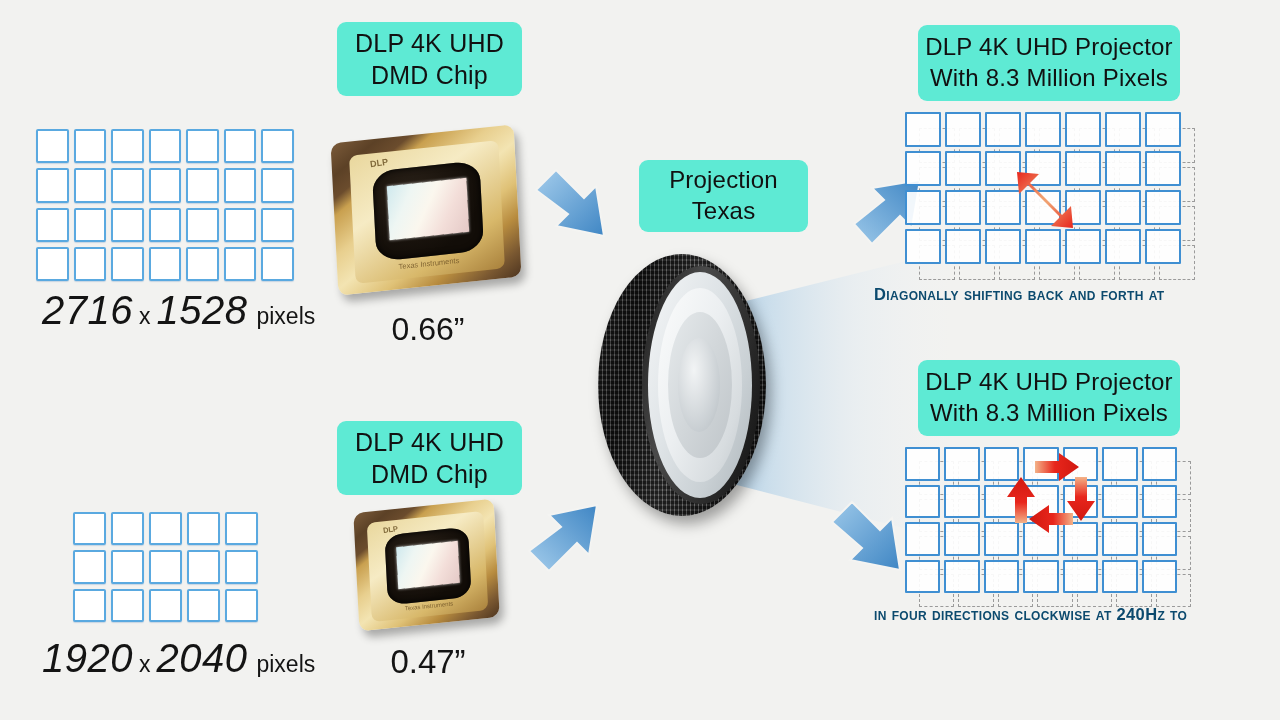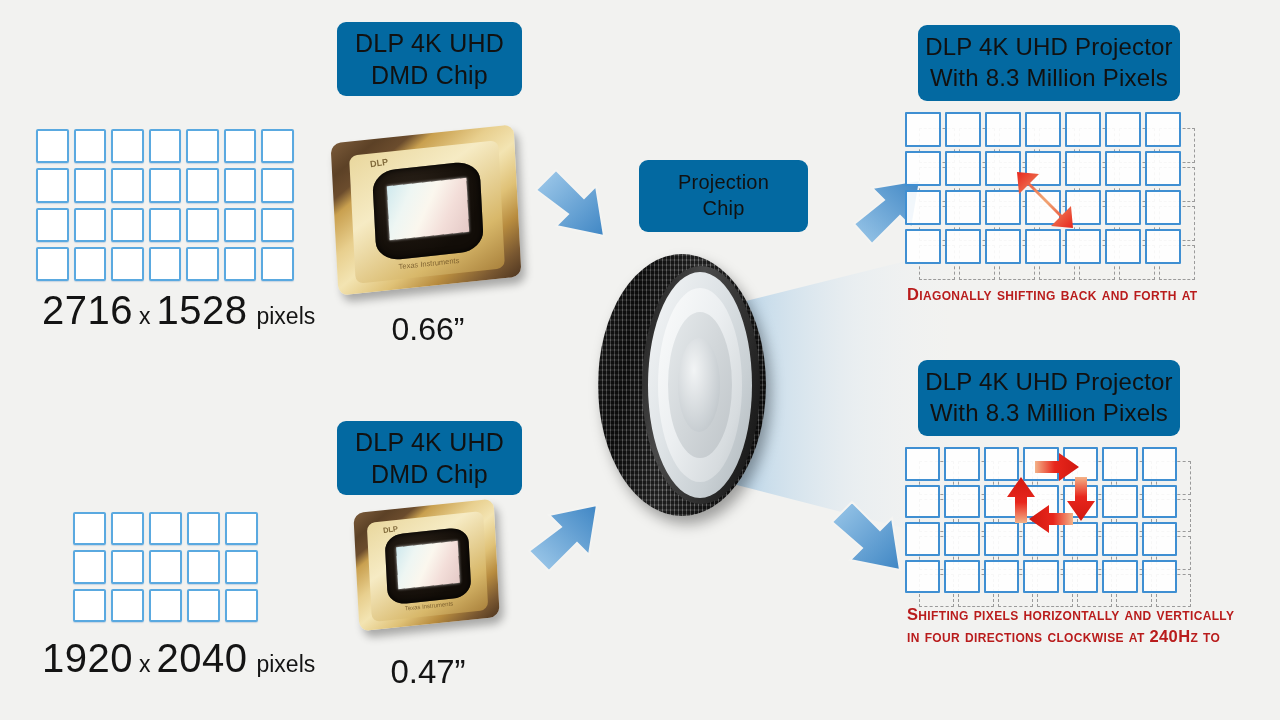--- a/index.html
+++ b/index.html
@@ -9,21 +9,21 @@
     font-family:"Liberation Sans", sans-serif;
     position:relative;
   }
   #stage{position:absolute;left:0;top:0;width:1280px;height:720px;}
 
   
   .node{position:absolute;}
 
   
   .chip{
-    background:#0369a1;
+    background:#5eead4;
     border-radius:9px;
     color:#111;
     text-align:center;
     line-height:1.28;
     letter-spacing:.2px;
     display:flex;flex-direction:column;justify-content:center;align-items:center;
   }
   .chip span{display:block;white-space:nowrap;}
 
   
@@ -34,21 +34,21 @@
     background:#ffffff;
     box-shadow:0 1px 1px rgba(120,160,200,.35);
   }
 
   
   .rescap{
     color:#141414;
     white-space:nowrap;
     font-weight:400;
   }
-  .rescap .big{font-size:40px;letter-spacing:.5px;}
+  .rescap .big{font-size:40px;letter-spacing:.5px;font-style:italic;}
   .rescap .x{font-size:23px;padding:0 6px;}
   .rescap .unit{font-size:23px;padding-left:9px;}
 
   
   .dmd{position:absolute;}
   .dmd .body{
     position:absolute;inset:0;
     background:linear-gradient(145deg,#7b5b3a 0%,#5c4126 12%,#6b4c2d 20%,#c9a04f 26%,#e8cf8e 40%,#f3e4b2 52%,#dfc176 66%,#b88c3f 78%,#7a5831 90%,#4e3520 100%);
     border-radius:10px;
     transform:rotate(-6deg) skewX(-3deg);
@@ -123,26 +123,25 @@
     border-radius:1px;
   }
   .sg-dcell{
     border:1.6px dashed #9a9a9a;
     border-radius:1px;
   }
 
   
   .smallcaps{
     position:absolute;
-    color:#b91c1c;
+    color:#0c4a6e;
     font-variant:small-caps;
     font-weight:700;
     letter-spacing:.35px;
     line-height:1.33;
-    margin-left:33px;
   }
 
   
   .redarrow{position:absolute;}
 </style>
 </head>
 <body>
 
 <div id="stage">
 
@@ -223,26 +222,26 @@
     <div class="dmd-size" style="left:0;top:185px;width:196px;font-size:32px;">0.66”</div>
   </div>
 
   <div class="dmd" id="dmd-bottom" style="left:352px;top:500px;width:152px;height:132px;">
     <div class="body" style="left:4px;top:6px;right:7px;bottom:8px;"></div>
     <div class="bezel" style="left:17px;top:17px;width:117px;height:99px;"></div>
     <div class="window" style="left:34px;top:31px;width:84px;height:70px;"></div>
     <div class="mirror" style="left:45px;top:44px;width:62px;height:42px;"></div>
     <div class="dlplogo" style="left:31px;top:25px;font-size:7.5px;">DLP</div>
     <div class="tilabel" style="left:33px;top:103px;width:88px;font-size:6px;">Texas Instruments</div>
-    <div class="dmd-size" style="left:-4px;top:143px;width:160px;font-size:33px;margin-top:10px;">0.47”</div>
-  </div>
-
-  <div class="node chip" id="lens-label" style="left:639px;top:160px;width:169px;height:72px;font-size:20px;">
+    <div class="dmd-size" style="left:-4px;top:143px;width:160px;font-size:33px;">0.47”</div>
+  </div>
+
+  <div class="node chip" id="lens-label" style="left:639px;top:160px;width:169px;height:72px;font-size:24px;">
     <span>Projection</span>
-    <span>Chip</span>
+    <span>Texas</span>
   </div>
 
   <svg class="beam" style="left:700px;top:250px;width:300px;height:290px;" viewBox="0 0 300 290">
     <defs>
       <linearGradient id="beamg" x1="0" y1="0" x2="1" y2="0">
         <stop offset="0%" stop-color="#6aa8d8" stop-opacity="0.62"></stop>
         <stop offset="28%" stop-color="#9ec7e6" stop-opacity="0.45"></stop>
         <stop offset="62%" stop-color="#cfe2f2" stop-opacity="0.25"></stop>
         <stop offset="100%" stop-color="#e9f1f8" stop-opacity="0.02"></stop>
       </linearGradient>
@@ -493,17 +492,16 @@
           <stop offset="0%" stop-color="#f3b288"></stop>
             <stop offset="45%" stop-color="#e8261c"></stop>
             <stop offset="100%" stop-color="#d01810"></stop>
         </linearGradient>
       </defs>
       <path d="M10,48 L22,48 L22,22 L30,22 L16,2 L2,22 L10,22 Z" fill="url(#ra5)"></path>
     </svg>
   </div>
 
   <div class="smallcaps" id="cap-bottom" style="left:874px;top:604px;width:350px;font-size:16.5px;">
-    <div>Shifting pixels horizontally and vertically</div>
     <div>in four directions clockwise at 240Hz to</div>
   </div>
 
 </div>
 
 </body></html>

